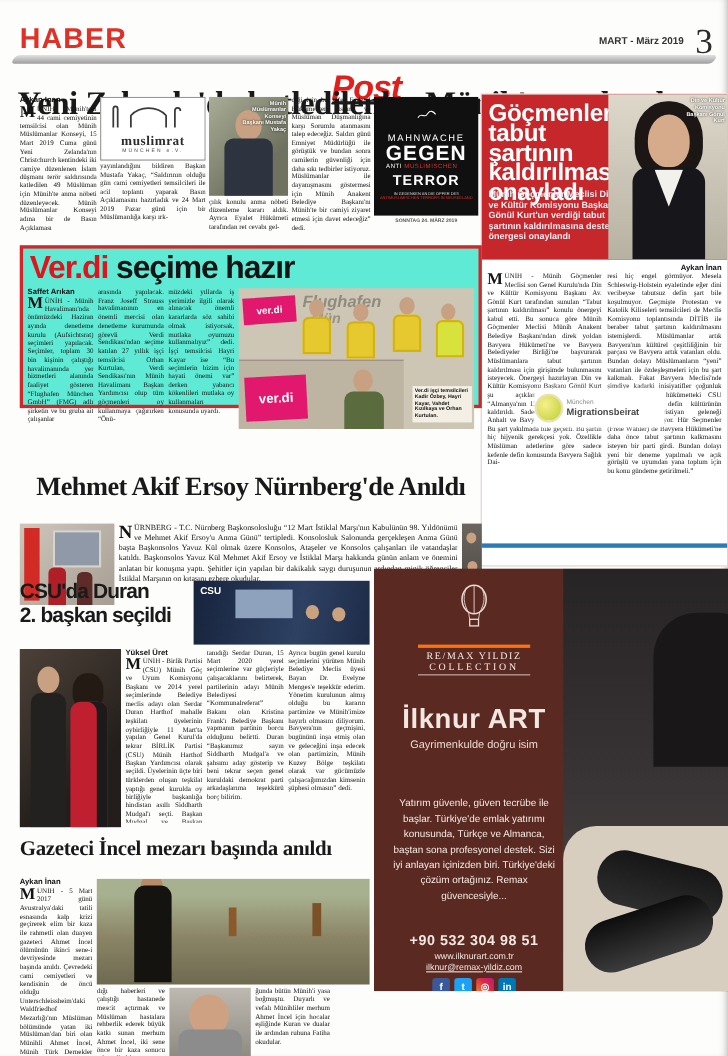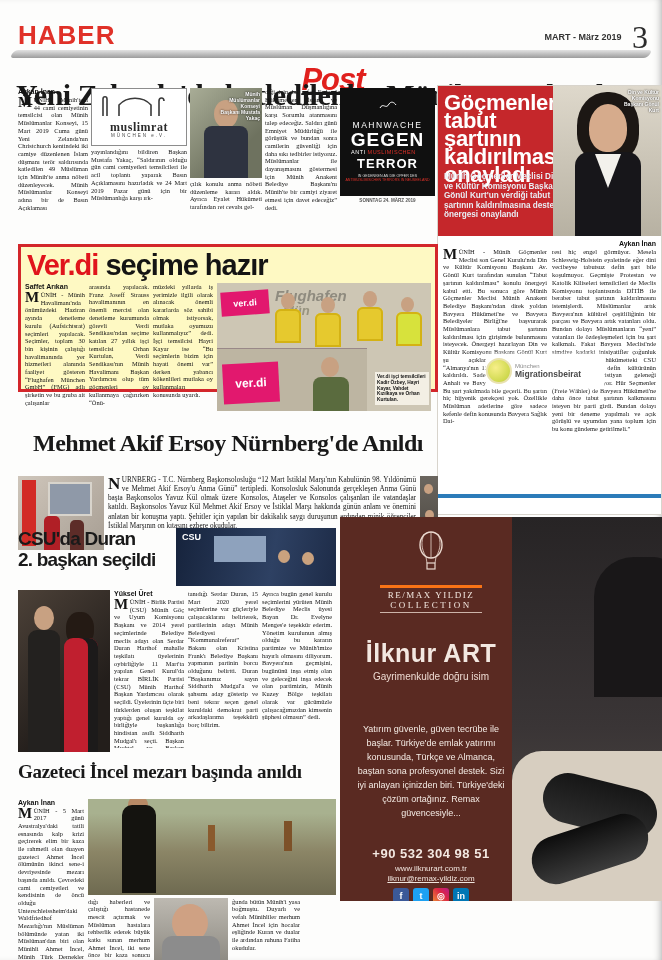--- a/index.html
+++ b/index.html
@@ -56,21 +56,21 @@
   .ph-kurt .shirt{position:absolute;left:42px;top:68px;width:26px;height:34px;background:#f3f1ec;clip-path:polygon(0 0,100% 0,50% 100%);}
   .goc-body{position:relative;padding:4px 5px 0;height:262px;box-sizing:border-box;}
   .goc-cols{display:flex;gap:5px;margin-top:1px;}
   .goc-cols .tx{width:104px;height:240px;}
   .mig{position:absolute;left:48px;top:118px;width:118px;height:34px;background:#fff;display:flex;align-items:center;gap:3px;box-shadow:0 0 4px #fff;}
   .mig .ball{width:26px;height:26px;border-radius:50%;background:radial-gradient(circle at 35% 35%,#f7ef8a,#cfd94e 70%,#b9c53e);border:2px solid #e9e2b0;box-sizing:border-box;}
   .mig .mt1{font-size:8.5px;font-weight:bold;color:#4a4a4a;line-height:9px;}
   .mig .mt2{font-size:6px;color:#8a8a8a;line-height:7px;}
   .goc-rule{position:absolute;left:0;bottom:0;width:100%;height:4px;background:#2b7bb9;}
   
-  #a-verdi{position:absolute;left:18px;top:244px;width:420px;height:148px;border:3px solid #d3262b;background:#fef9c3;box-sizing:border-box;}
+  #a-verdi{position:absolute;left:18px;top:223px;width:420px;height:148px;border:3px solid #d3262b;background:#5eead4;box-sizing:border-box;}
   .verdi-title{padding:2px 0 0 6px;font-weight:900;font-size:29px;letter-spacing:-1px;line-height:32px;font-family:"Liberation Sans",sans-serif;}
   .verdi-title .red{color:#e0141c;}
   .verdi-title .blk{color:#141414;}
   .verdi-row{display:flex;gap:4px;padding:2px 4px;height:132px;box-sizing:border-box;}
   .verdi-row .tx{width:60px;height:126px;}
   .ph-verdi{position:relative;flex:1;background:#cdc6b4;overflow:hidden;}
   .ph-verdi .fhg{position:absolute;left:58px;top:4px;font-size:15px;font-weight:bold;color:#8f8b7f;font-style:italic;}
   .ph-verdi .fhg2{position:absolute;left:66px;top:20px;font-size:13px;font-weight:bold;color:#97937f;font-style:italic;}
   .vbox{position:absolute;background:#e2186e;color:#fff;font-weight:900;display:flex;align-items:center;justify-content:center;}
   .vest{position:absolute;width:26px;height:34px;background:#e6c92e;border-radius:6px 6px 0 0;box-shadow:inset 0 0 0 2px #d4b214;}

